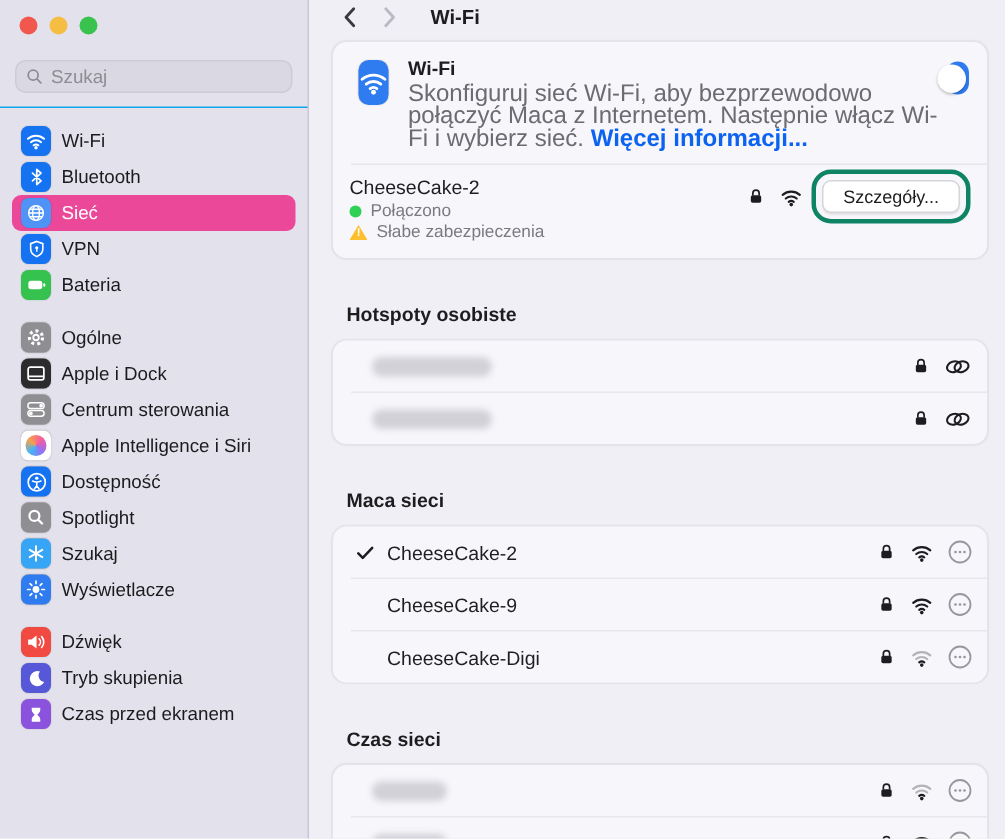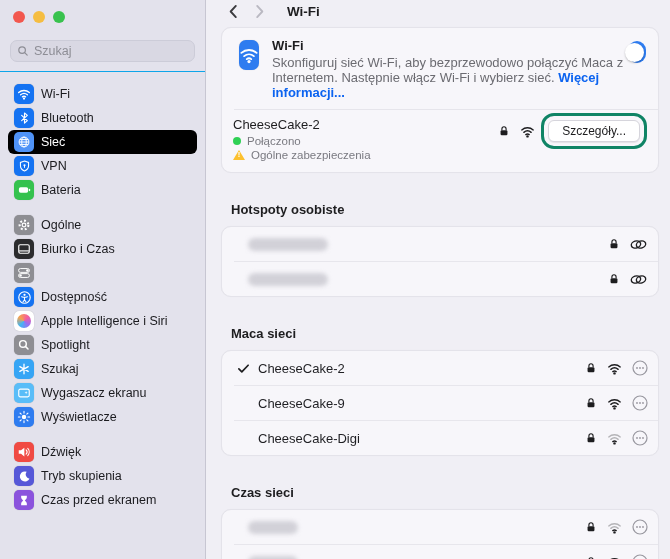--- a/index.html
+++ b/index.html
@@ -28,21 +28,21 @@
     display:flex;align-items:center;gap:5px;padding:0 6px;box-sizing:border-box;
   }
   .searchbox svg{display:block;}
   .search-ph{font-size:12.5px;color:#8d8d95;}
   .side-list{padding:10px 8px 0 8px;overflow:hidden;}
   .side-group{margin-bottom:11px;}
   .side-item{
     display:flex;align-items:center;gap:7px;height:24px;
     border-radius:6px;padding:0 6px;font-size:12.5px;color:#1b1b1f;
   }
-  .side-item.selected{background:#000000;color:#fff;}
+  .side-item.selected{background:#ec4899;color:#fff;}
   .tile{
     width:20px;height:20px;min-width:20px;border-radius:5px;
     display:flex;align-items:center;justify-content:center;
     box-shadow:0 0 1px rgba(0,0,0,.25);
   }
   .tile svg{display:block;}
   .siri-ball{width:14px;height:14px;border-radius:50%;display:block;
     background:conic-gradient(from 40deg,#f65e9d,#9a6df2,#3fb6f6,#f6a14d,#f65e9d);}
   .side-label{white-space:nowrap;overflow:hidden;text-overflow:ellipsis;}
 
@@ -60,21 +60,21 @@
   }
   
   .wifi-row{display:flex;align-items:flex-start;padding:10px 12px 9px 17px;}
   .wifi-appicon{
     width:30px;height:30px;border-radius:7px;background:#2e7cf0;
     display:flex;align-items:center;justify-content:center;margin-top:2px;
     box-shadow:0 0 1px rgba(0,0,0,.2);
   }
   .wifi-texts{margin-left:13px;max-width:360px;}
   .wifi-title{font-size:13px;font-weight:700;margin-bottom:2px;}
-  .wifi-desc{font-size:13px;line-height:15px;color:#6b6b71;}
+  .wifi-desc{font-size:16px;line-height:15px;color:#6b6b71;}
   .link{color:#0b63f0;font-weight:600;cursor:pointer;}
   .toggle{
     margin-left:auto;width:38px;height:22px;border-radius:11px;background:#c9c8d0;
     position:relative;margin-top:3px;
   }
   .toggle.on{background:#2e7cf0;}
   .knob{position:absolute;top:1.5px;width:19px;height:19px;border-radius:50%;background:#fff;
     box-shadow:0 1px 2px rgba(0,0,0,.25);left:2px;}
   .toggle.on .knob{left:auto;right:2px;}
   .card-div{height:1px;background:#e6e5eb;margin-left:12px;}
@@ -193,77 +193,69 @@
             </span>
     <span class="side-label">Ogólne</span>
   </div>
           <div class="side-item">
     <span class="tile" style="background: rgb(44, 44, 46);">
               <svg width="14" height="14" viewBox="0 0 16 16">
                 <rect x="2" y="3.2" width="12" height="9.6" rx="1.6" fill="none" stroke="#fff" stroke-width="1.3"></rect>
                 <path d="M2.4 10.2h11.2" stroke="#fff" stroke-width="1.3"></path>
               </svg>
             </span>
-    <span class="side-label">Biurko i Czas</span>
+    <span class="side-label">Apple i Dock</span>
   </div>
           <div class="side-item">
     <span class="tile" style="background: rgb(142, 142, 147);">
               <svg width="14" height="14" viewBox="0 0 16 16">
                 <g fill="none" stroke="#fff" stroke-width="1.1">
                   <rect x="1.8" y="2.9" width="12.4" height="4.4" rx="2.2"></rect>
                   <rect x="1.8" y="8.7" width="12.4" height="4.4" rx="2.2"></rect>
                 </g>
                 <circle cx="11.9" cy="5.1" r="1.4" fill="#fff"></circle>
                 <circle cx="4.1" cy="10.9" r="1.4" fill="#fff"></circle>
               </svg>
             </span>
+    <span class="side-label">Centrum sterowania</span>
+  </div>
+          <div class="side-item">
+    <span class="tile" style="background: rgb(255, 255, 255);">
+              <span class="siri-ball"></span>
+            </span>
+    <span class="side-label">Apple Intelligence i Siri</span>
   </div>
           <div class="side-item">
     <span class="tile" style="background: rgb(21, 115, 242);">
               <svg width="15" height="15" viewBox="0 0 16 16">
                 <circle cx="8" cy="8" r="6.1" fill="none" stroke="#fff" stroke-width="1.2"></circle>
                 <circle cx="8" cy="5.1" r="1.2" fill="#fff"></circle>
                 <path d="M5 7.1c2 .9 4 .9 6 0M8 8.4v2.1M8 10.5l-1.7 2.3M8 10.5l1.7 2.3" fill="none" stroke="#fff" stroke-width="1.1" stroke-linecap="round"></path>
               </svg>
             </span>
     <span class="side-label">Dostępność</span>
   </div>
           <div class="side-item">
-    <span class="tile" style="background: rgb(255, 255, 255);">
-              <span class="siri-ball"></span>
-            </span>
-    <span class="side-label">Apple Intelligence i Siri</span>
-  </div>
-          <div class="side-item">
     <span class="tile" style="background: rgb(142, 142, 147);">
               <svg width="14" height="14" viewBox="0 0 16 16">
                 <circle cx="6.8" cy="6.8" r="3.8" fill="none" stroke="#fff" stroke-width="1.7"></circle>
                 <path d="M9.6 9.6l3 3" stroke="#fff" stroke-width="1.7" stroke-linecap="round"></path>
               </svg>
             </span>
     <span class="side-label">Spotlight</span>
   </div>
           <div class="side-item">
     <span class="tile" style="background: rgb(54, 165, 245);">
               <svg width="14" height="14" viewBox="0 0 16 16">
                 <g stroke="#fff" stroke-width="1.5" stroke-linecap="round">
                   <path d="M8 2.5v11M3.2 5.25l9.6 5.5M3.2 10.75l9.6-5.5"></path>
                 </g>
               </svg>
             </span>
     <span class="side-label">Szukaj</span>
-  </div>
-          <div class="side-item">
-    <span class="tile" style="background: rgb(89, 189, 248);">
-              <svg width="14" height="14" viewBox="0 0 16 16">
-                <rect x="2" y="3.6" width="12" height="8.8" rx="1.8" fill="none" stroke="#fff" stroke-width="1.3"></rect>
-                <path d="M10.4 5.8l.5 1.3 1.3.5-1.3.5-.5 1.3-.5-1.3-1.3-.5 1.3-.5z" fill="#fff"></path>
-              </svg>
-            </span>
-    <span class="side-label">Wygaszacz ekranu</span>
   </div>
           <div class="side-item">
     <span class="tile" style="background: rgb(46, 124, 240);">
               <svg width="14" height="14" viewBox="0 0 16 16">
                 <circle cx="8" cy="8" r="2.6" fill="#fff"></circle>
                 <g stroke="#fff" stroke-width="1.3" stroke-linecap="round">
                   <path d="M8 1.6v1.9M8 12.5v1.9M1.6 8h1.9M12.5 8h1.9M3.5 3.5l1.3 1.3M11.2 11.2l1.3 1.3M12.5 3.5l-1.3 1.3M4.8 11.2l-1.3 1.3"></path>
                 </g>
               </svg>
             </span>
@@ -349,21 +341,21 @@
 
         <div class="conn-row">
           <div class="conn-info">
             <div class="conn-name">CheeseCake-2</div>
             <div class="statline">
               <span class="dot"></span>
               <span>Połączono</span>
             </div>
             <div class="statline">
               <span class="warn-tri">!</span>
-              <span>Ogólne zabezpieczenia</span>
+              <span>Słabe zabezpieczenia</span>
             </div>
           </div>
           <div class="conn-right">
             <span class="ricon">
                 <svg width="12" height="14" viewBox="0 0 16 16">
                   <path d="M5.2 7V5.2a2.8 2.8 0 0 1 5.6 0V7" fill="none" stroke="#1d1d1f" stroke-width="1.5"></path>
                   <rect x="3.4" y="6.9" width="9.2" height="6.7" rx="1.6" fill="#1d1d1f"></rect>
                 </svg>
               </span>
             <span class="ricon">

